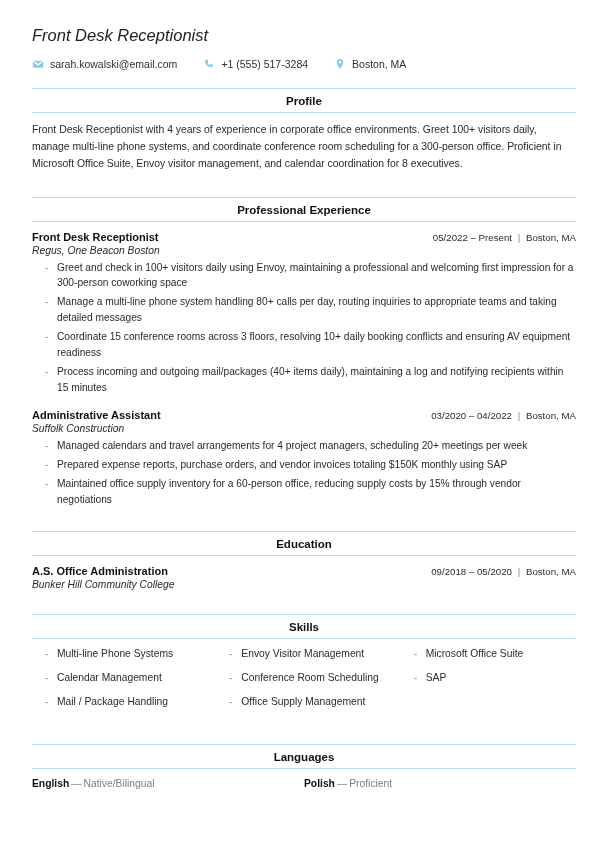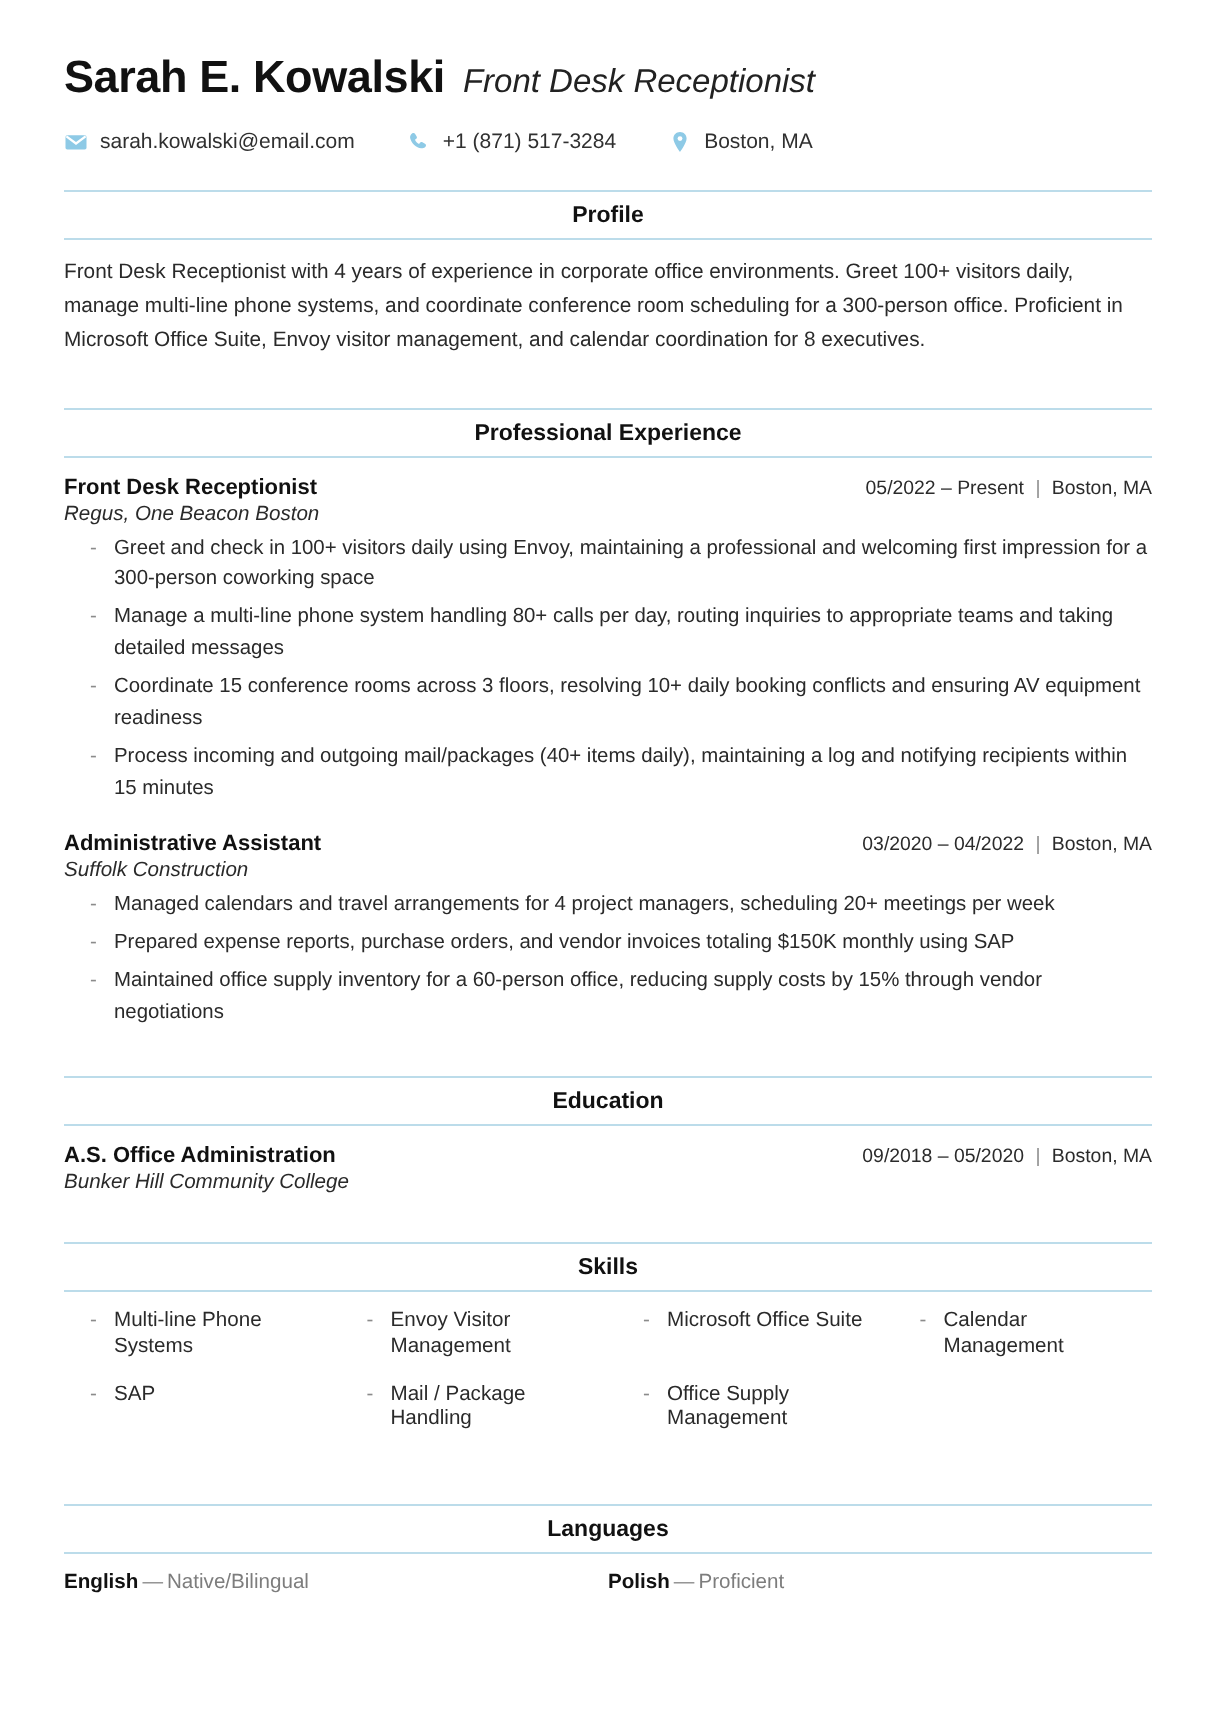--- a/index.html
+++ b/index.html
@@ -143,21 +143,21 @@
     top: 0;
     color: #8b8b8b;
   }
   .entry.last-entry ul.bullets { margin-bottom: 14px; }
 
   .edu-entry { margin-bottom: 18px; }
 
   
   .two-col {
     display: grid;
-    grid-template-columns: 1fr 1fr 1fr 1fr;
+    grid-template-columns: 1fr 1fr 1fr;
     column-gap: 22px;
     row-gap: 0;
     padding-left: 13px;
     margin-bottom: 16px;
   }
   .skill-item {
     position: relative;
     font-size: 10.3px;
     color: #2a2a2a;
     padding-left: 12px;
@@ -188,42 +188,41 @@
     color: #111111;
   }
   .lang-dash { color: #8d8d8d; padding: 0 2px; }
 </style>
 </head>
 <body>
 
 <div class="page">
 
   <div class="header-name-row">
-    <div class="full-name">Sarah E. Kowalski</div>
     <div class="job-title">Front Desk Receptionist</div>
   </div>
 
   <div class="contact-row">
     <div class="contact-item">
       <span class="ic">
         <svg width="12" height="12" viewBox="0 0 16 16">
           <rect x="1" y="3.5" width="14" height="9.5" rx="1.2" fill="#8ecae6"></rect>
           <path d="M1.6 4.3 L8 9 L14.4 4.3" fill="none" stroke="#ffffff" stroke-width="1.5"></path>
         </svg>
       </span>
       <span>sarah.kowalski@email.com</span>
     </div>
 
     <div class="contact-item">
       <span class="ic">
         <svg width="12" height="12" viewBox="0 0 16 16">
           <path d="M4.2 2.2c.7-.5 1.5-.3 1.9.4l1 1.7c.35.6.2 1.2-.35 1.6l-.75.55c.35 1.05 1.6 2.35 2.7 2.85l.6-.8c.4-.55 1.05-.7 1.65-.35l1.7 1c.7.4.9 1.2.45 1.85-.6.85-1.6 1.35-2.6 1.1C7.2 12.4 3.5 8.7 2.75 5.3c-.2-1 .3-2.2 1.45-3.1z" fill="#8ecae6"></path>
         </svg>
       </span>
-      <span>+1 (871) 517-3284</span>
+      <span>+1 (555) 517-3284</span>
     </div>
 
     <div class="contact-item">
       <span class="ic">
         <svg width="12" height="12" viewBox="0 0 16 16">
           <path d="M8 1.4c-2.5 0-4.4 1.9-4.4 4.3 0 3.2 4.4 8.9 4.4 8.9s4.4-5.7 4.4-8.9c0-2.4-1.9-4.3-4.4-4.3z" fill="#8ecae6"></path>
           <circle cx="8" cy="5.7" r="1.6" fill="#ffffff"></circle>
         </svg>
       </span>
       <span>Boston, MA</span>
@@ -289,20 +288,21 @@
     </div>
   </div>
 
   <div class="section">
     <div class="section-header">Skills</div>
     <div class="two-col">
       <div class="skill-item">Multi-line Phone Systems</div>
       <div class="skill-item">Envoy Visitor Management</div>
       <div class="skill-item">Microsoft Office Suite</div>
       <div class="skill-item">Calendar Management</div>
+      <div class="skill-item">Conference Room Scheduling</div>
       <div class="skill-item">SAP</div>
       <div class="skill-item">Mail / Package Handling</div>
       <div class="skill-item">Office Supply Management</div>
     </div>
   </div>
 
   <div class="section">
     <div class="section-header">Languages</div>
     <div class="lang-grid">
       <div class="lang-item">

